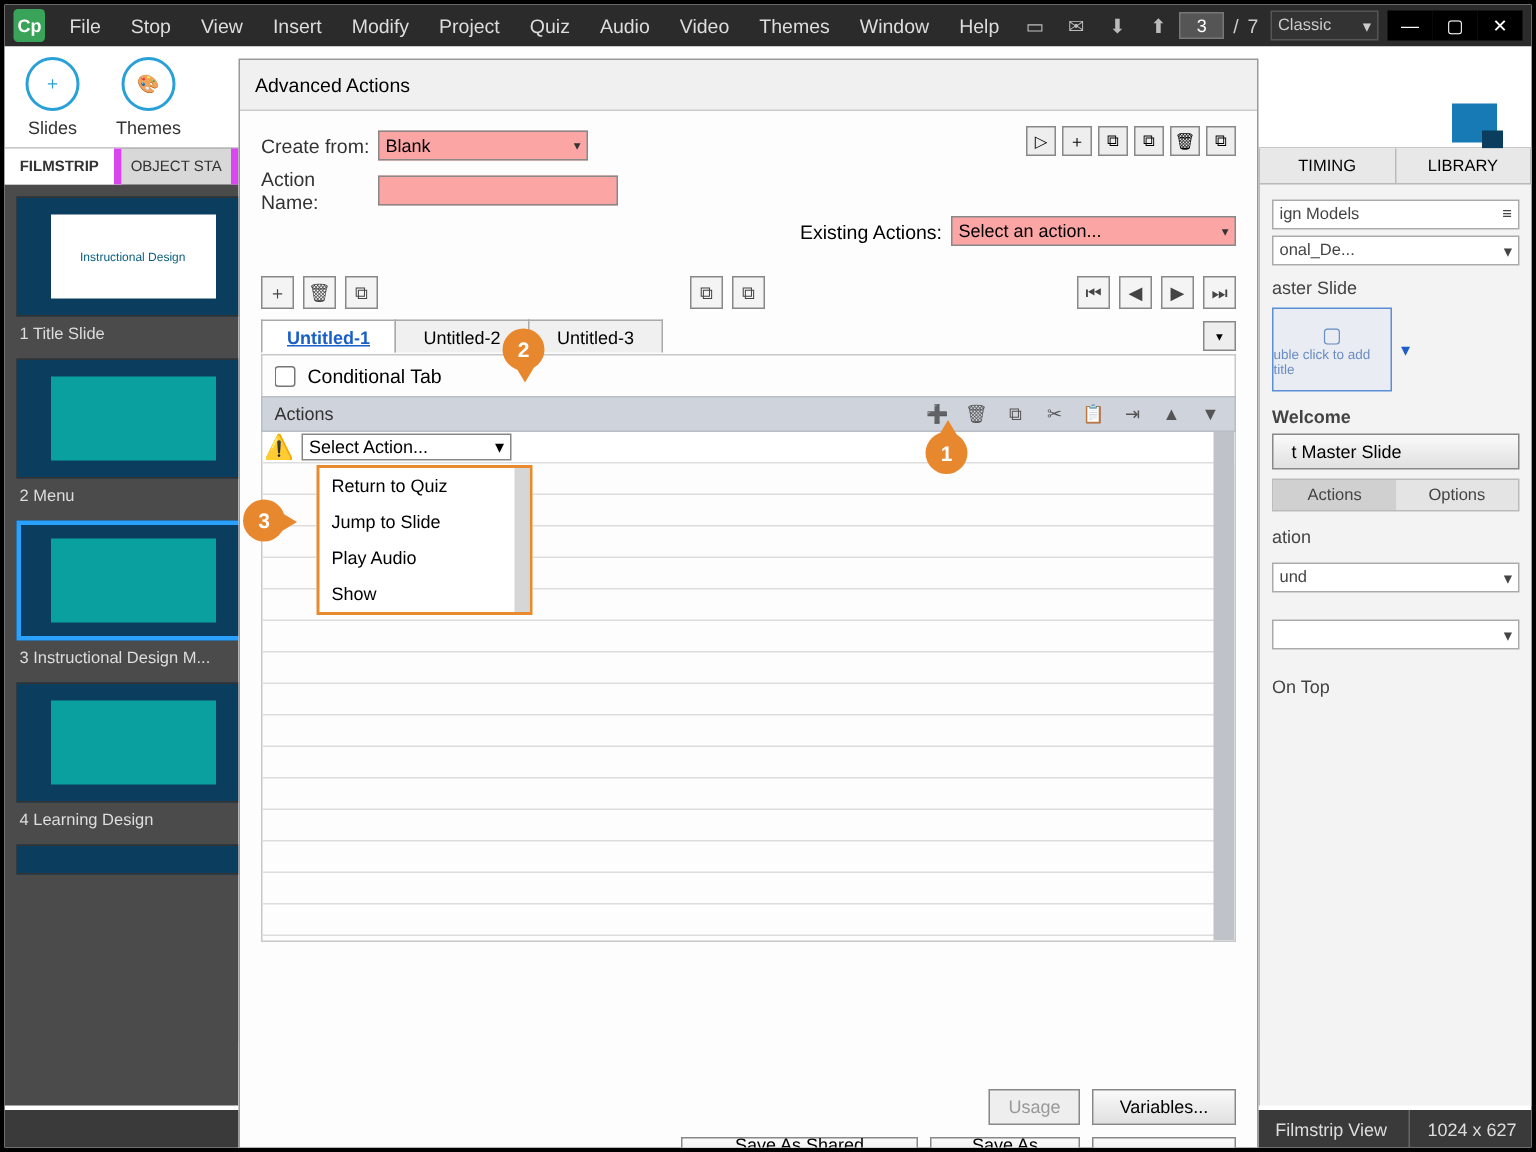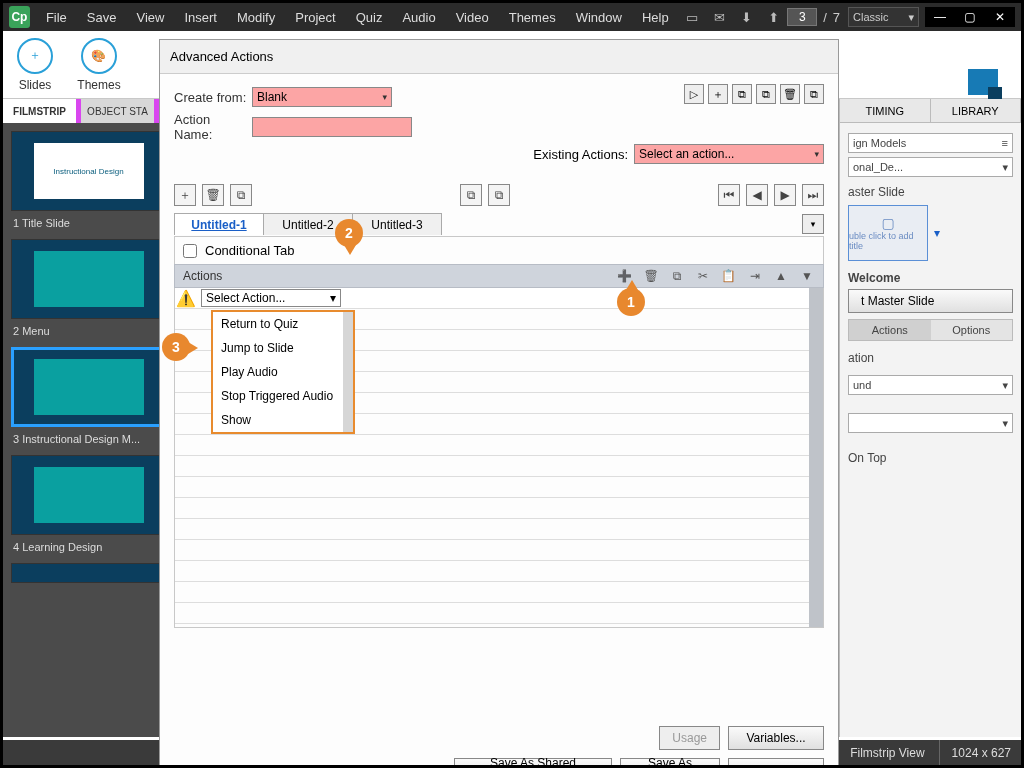--- a/index.html
+++ b/index.html
@@ -116,21 +116,21 @@
   
   .statusbar { position:absolute; left:0; right:0; bottom:0; height:25px; background:#3a3a3a; color:#ddd; font-size:12px; display:flex; align-items:center; justify-content:flex-end; gap:14px; padding:0 10px; }
   .statusbar .cell { border-left:1px solid #666; padding-left:12px; height:100%; display:flex; align-items:center; }
 </style>
 </head>
 <body>
 
 <div class="menubar">
   <div class="app-logo">Cp</div>
   <div class="mitem">File</div>
-  <div class="mitem">Save</div>
+  <div class="mitem">Stop</div>
   <div class="mitem">View</div>
   <div class="mitem">Insert</div>
   <div class="mitem">Modify</div>
   <div class="mitem">Project</div>
   <div class="mitem">Quiz</div>
   <div class="mitem">Audio</div>
   <div class="mitem">Video</div>
   <div class="mitem">Themes</div>
   <div class="mitem">Window</div>
   <div class="mitem">Help</div>
@@ -335,21 +335,20 @@
     <div class="grid-row"></div>
     <div class="grid-row"></div>
     <div class="grid-row"></div>
     <div class="grid-row"></div>
     <div class="scroll-stub"></div>
 
     <div class="dropdown-list">
       <div class="dd-item">Return to Quiz</div>
       <div class="dd-item">Jump to Slide</div>
       <div class="dd-item">Play Audio</div>
-      <div class="dd-item">Stop Triggered Audio</div>
       <div class="dd-item">Show</div>
       <div class="dd-scroll"></div>
     </div>
   </div>
 
   <div class="aa-footer">
     <div class="footer-row1">
       <button class="btn disabled">Usage</button>
       <button class="btn" style="width:96px">Variables...</button>
     </div>

